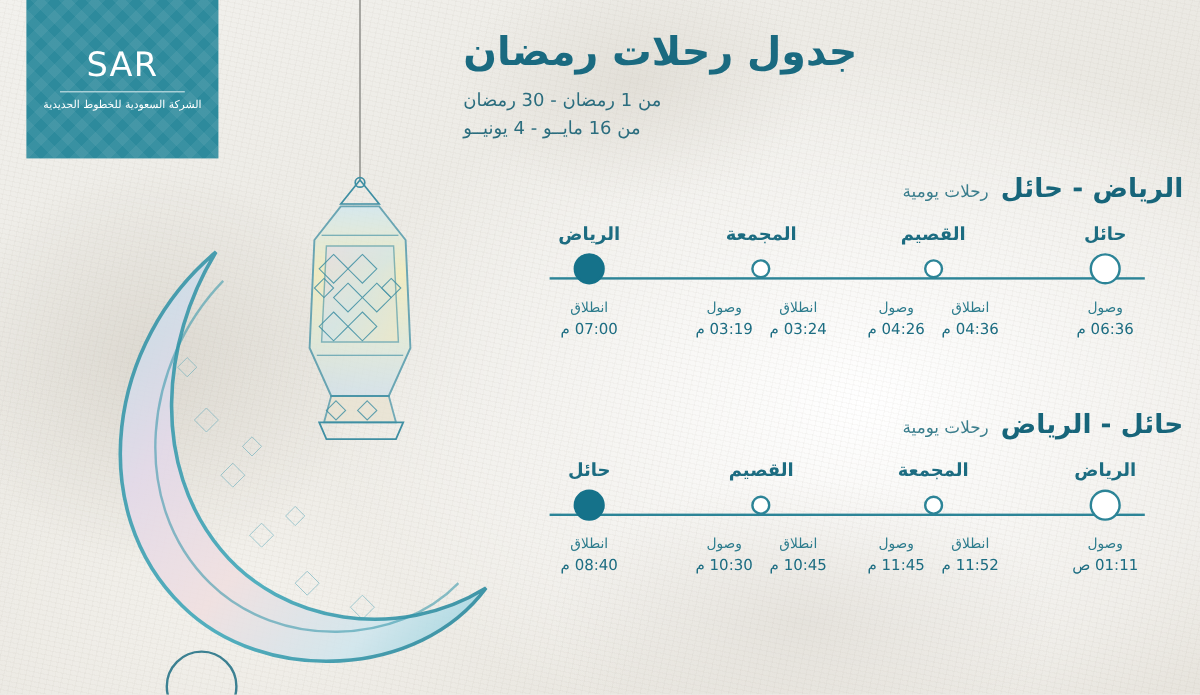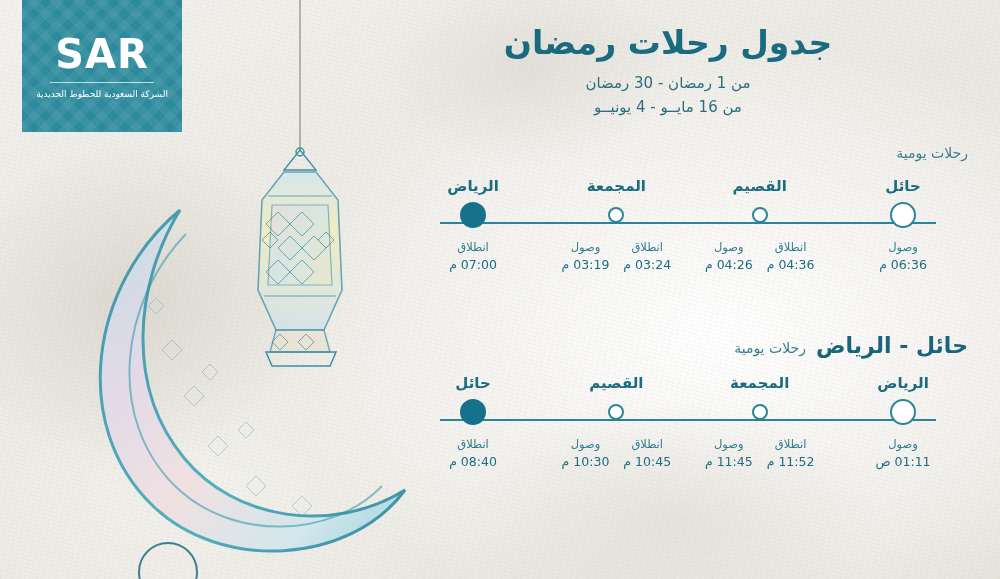--- a/index.html
+++ b/index.html
@@ -66,22 +66,22 @@
       repeating-linear-gradient(45deg, rgba(255,255,255,0.06) 0 8px, rgba(255,255,255,0) 8px 16px),
       repeating-linear-gradient(-45deg, rgba(255,255,255,0.06) 0 8px, rgba(255,255,255,0) 8px 16px);
     display: flex;
     flex-direction: column;
     align-items: center;
     justify-content: center;
     gap: 3px;
   }
   .logo-mark {
     font-family: "DejaVu Sans", sans-serif;
-    font-size: 40px;
-    font-weight: bold;
+    font-size: 28px;
+    font-weight: normal;
     color: #ffffff;
     letter-spacing: 1px;
     line-height: 1;
     direction: ltr;
   }
   .logo-rule {
     width: 104px;
     height: 1px;
     background: rgba(255,255,255,0.7);
     margin: 5px 0 3px;
@@ -117,24 +117,24 @@
     width: 56px;
     height: 56px;
     border: 2px solid #1c6d82;
     border-radius: 50%;
     opacity: 0.85;
   }
 
   
   .content {
     position: absolute;
-    right: 32px;
+    right: 14px;
     top: 22px;
     width: 600px;
-    text-align: center;
+    text-align: left;
     color: #1b6a7f;
   }
   .title {
     font-size: 33px;
     font-weight: bold;
     color: #1a6a80;
     line-height: 1.25;
     margin: 0 0 8px 0;
   }
   .subtitle {
@@ -343,20 +343,21 @@
     <div class="ring-deco"></div>
   </div>
 
   <div class="content">
     <h1 class="title">جدول رحلات رمضان</h1>
     <p class="subtitle">من 1 رمضان - 30 رمضان</p>
     <p class="subtitle">من 16 مايــو - 4 يونيــو</p>
 
     <div class="route">
       <div class="route-head">
+        <span class="route-name">الرياض - حائل</span>
         <span class="route-freq">رحلات يومية</span>
       </div>
       <div class="timeline">
         <div class="tl-line"></div>
         <div class="stations">
           <div class="station">
             <div class="st-name">حائل</div>
             <div class="dot-row">
               <span class="dot big"></span>
             </div>

